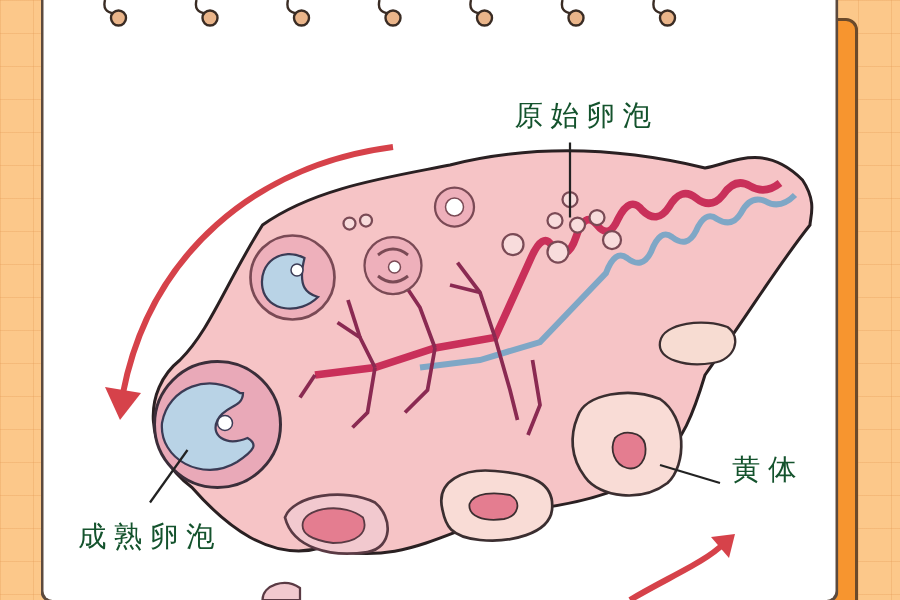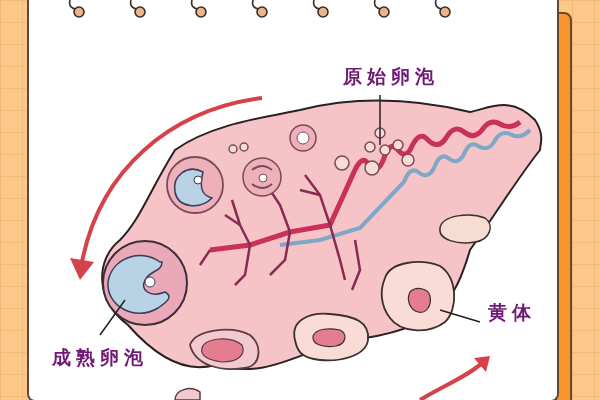--- a/index.html
+++ b/index.html
@@ -15,22 +15,22 @@
   .notebook-back {
     position:absolute; left:40px; top:12px; width:528px; height:400px;
     background:#f7952f; border:2px solid #6b4a2b; border-radius:8px;
   }
   .notebook-page {
     position:absolute; left:27px; top:0; width:528px; height:400px;
     background:#ffffff; border:2px solid #5c4a3e; border-top:none;
     border-radius:0 0 8px 8px;
   }
   .label {
-    position:absolute; font-size:19px; letter-spacing:5px; color:#701a75;
-    font-weight:bold;
+    position:absolute; font-size:19px; letter-spacing:5px; color:#14532d;
+    font-weight:normal;
     text-align:right;
   }
   svg.diagram { position:absolute; left:0; top:0; }
 </style>
 </head>
 <body>
 
 <div class="notebook-back"></div>
 <div class="notebook-page"></div>
 

